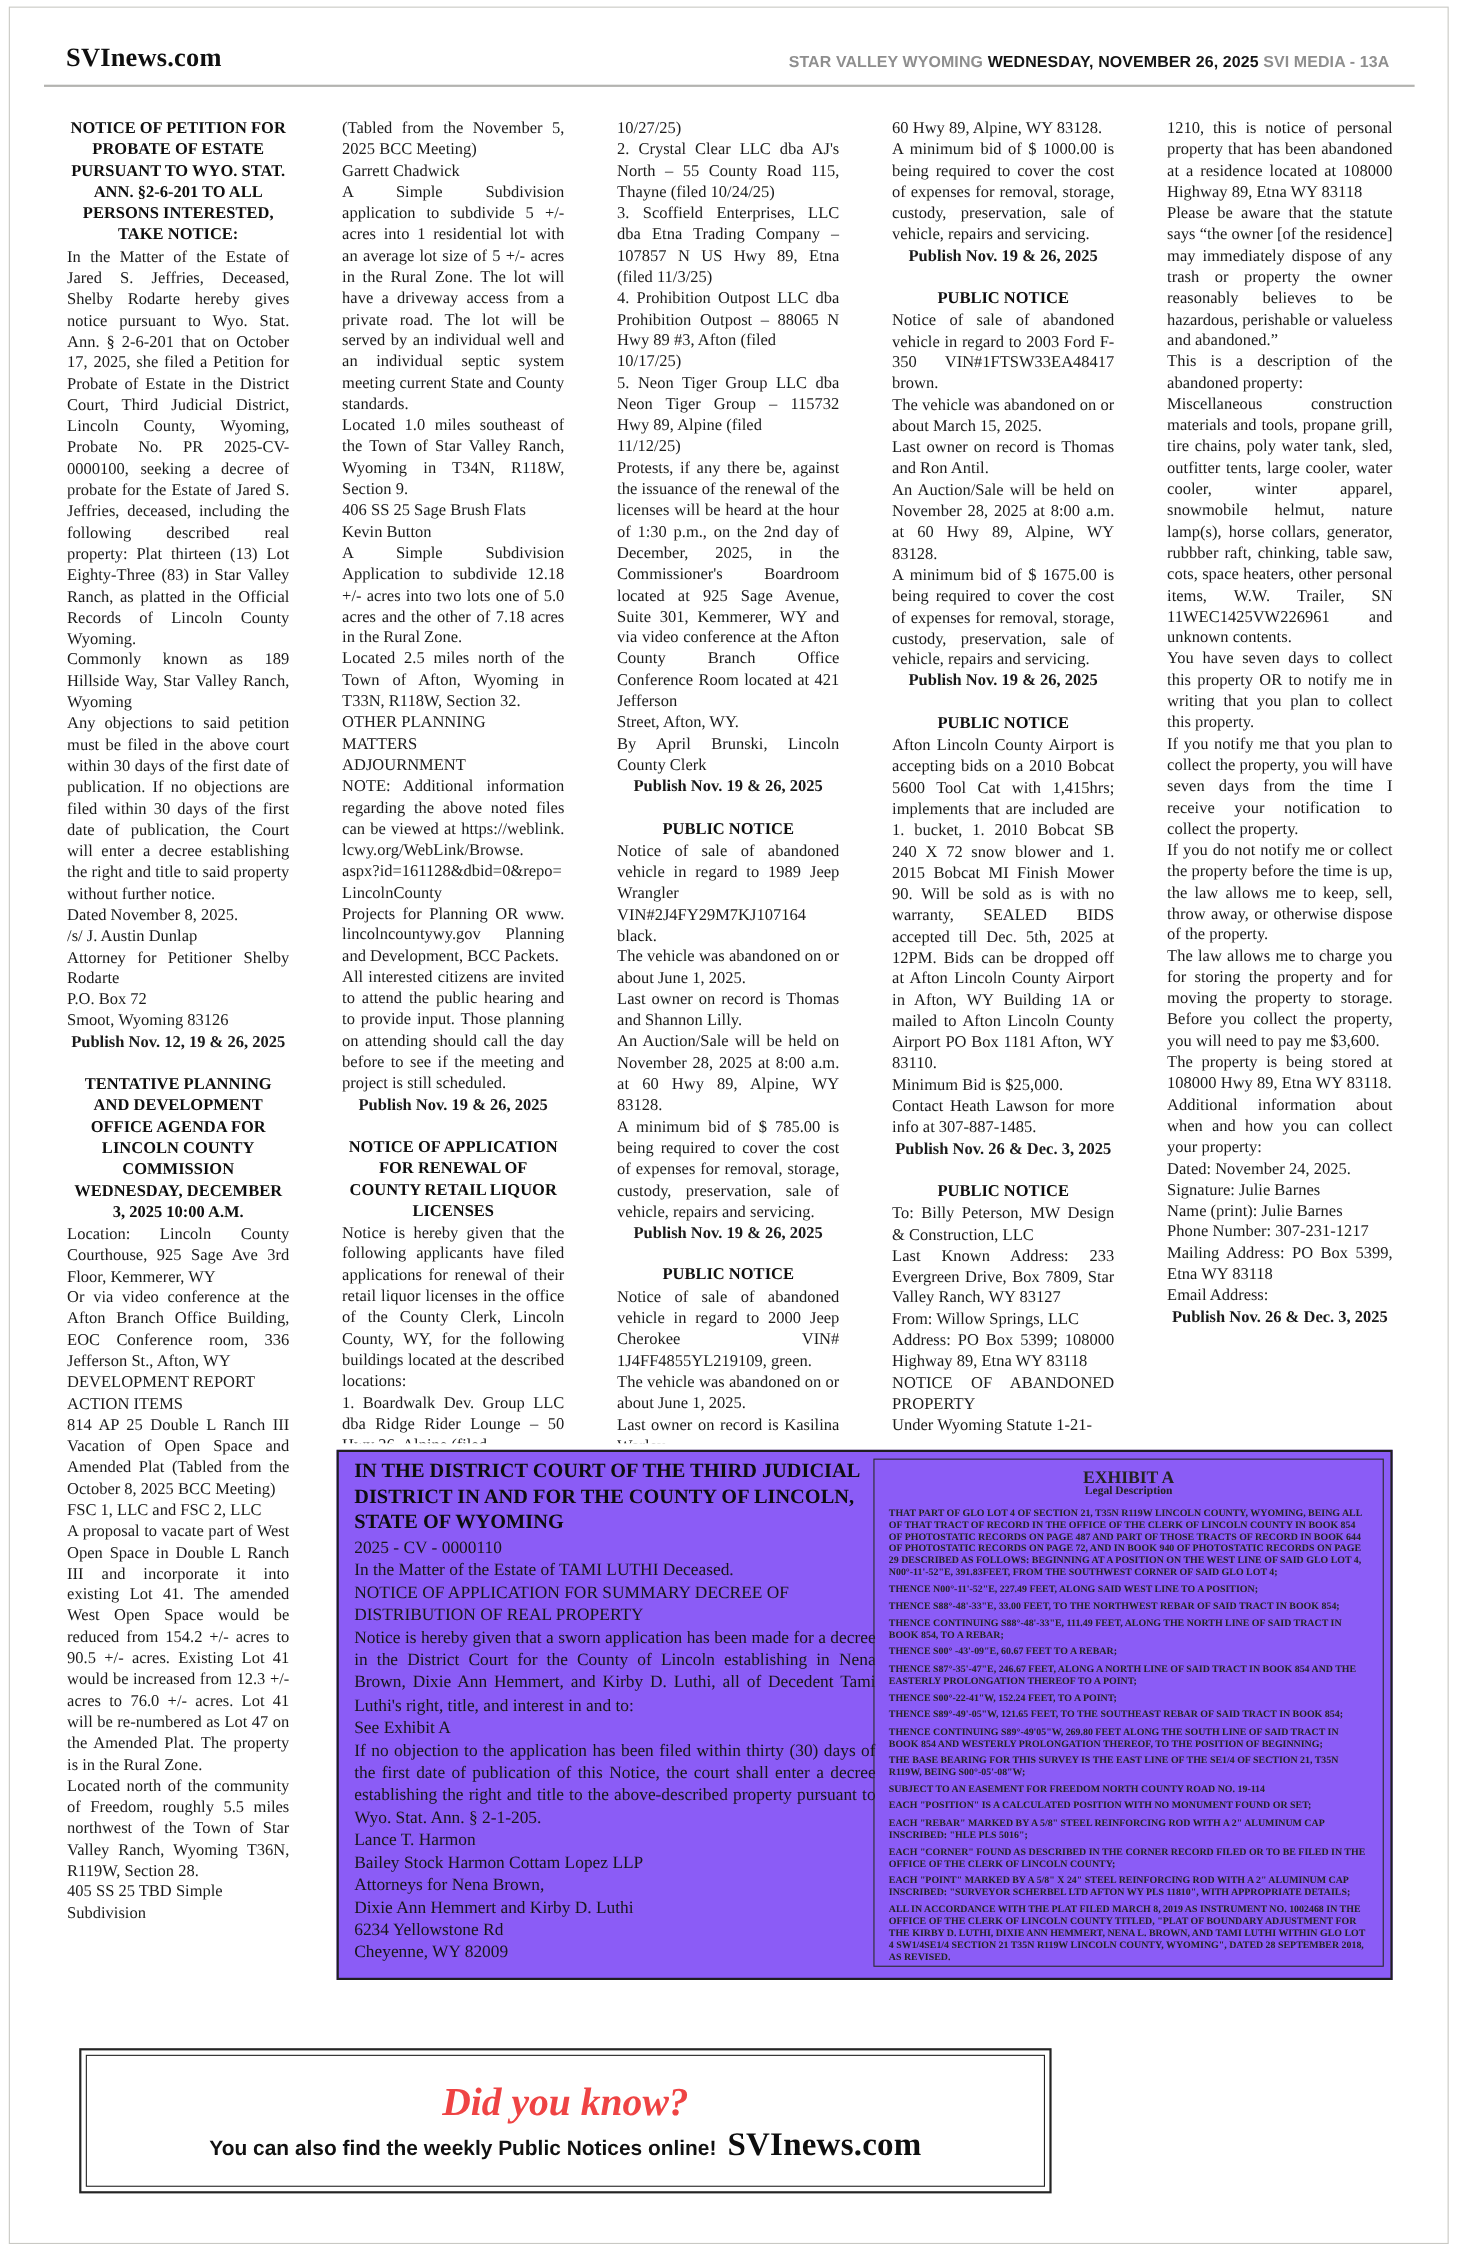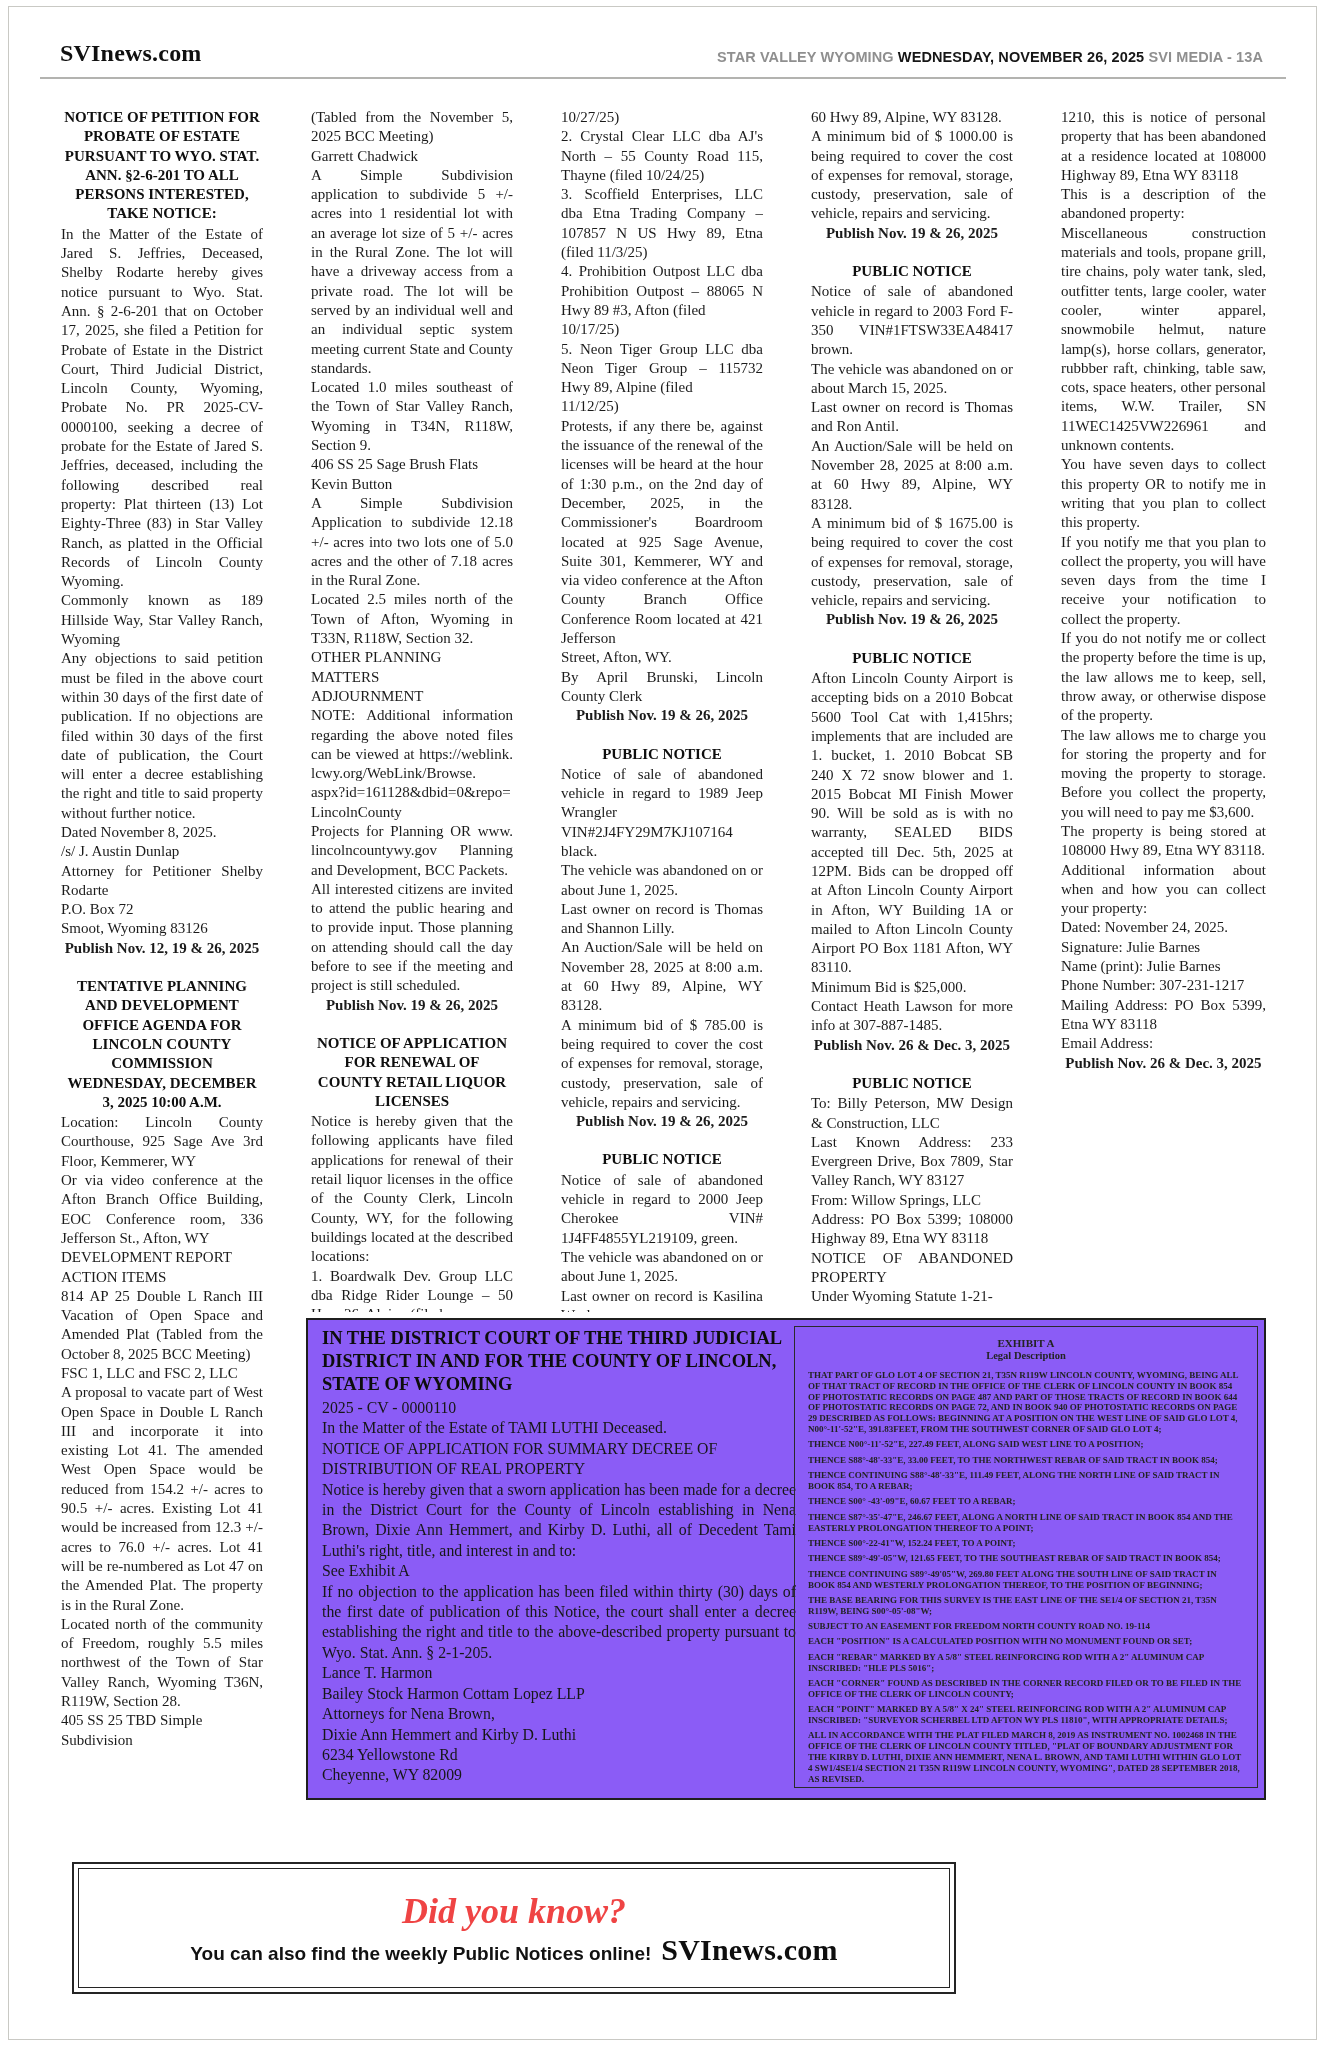--- a/index.html
+++ b/index.html
@@ -32,21 +32,21 @@
   #court-box{position:absolute;left:306px;top:1318px;width:960px;height:482px;border:2px solid #1f1f1f;background:#8b5cf6;box-sizing:border-box;}
   #court-left{position:absolute;left:14px;top:7px;width:474px;height:462px;overflow:hidden;
               font-size:15.8px;line-height:20.4px;color:#171717;}
   .ct-title{font-weight:700;font-size:18.5px;line-height:23px;margin:0 0 2px 0;color:#0d0d0d;text-align:left;}
   #court-left .blk-p{text-align:justify;}
   #court-left .blk-l{text-align:left;}
 
   #exhibit-box{position:absolute;right:6px;top:6px;width:436px;height:440px;border:1.5px solid #2b2b2b;
                padding:10px 13px;overflow:hidden;
                font-family:"Liberation Serif",serif;font-weight:700;font-size:9px;line-height:10.8px;color:#232323;}
-  .ex-title{text-align:center;font-size:11px;line-height:13px;margin:0;}
+  .ex-title{text-align:center;font-size:16px;line-height:13px;margin:0;}
   .ex-sub{text-align:center;font-size:10.5px;line-height:12px;margin:0 0 8px 0;}
   .ex-p{margin:0 0 4.6px 0;text-align:left;overflow-wrap:anywhere;}
 
   
   #banner{position:absolute;left:72px;top:1862px;width:884px;height:132px;border:2.5px solid #242424;box-sizing:border-box;background:#fff;}
   #banner-inner{position:absolute;inset:4px;border:1.5px solid #242424;display:flex;flex-direction:column;
                 align-items:center;justify-content:center;gap:5px;}
   .banner-headline{font:italic 700 36px/38px "Liberation Serif",serif;color:#ef4444;}
   .banner-row{display:flex;align-items:baseline;gap:10px;white-space:nowrap;}
   .banner-sub{font:700 19px/22px "Liberation Sans",sans-serif;color:#111;}
@@ -150,20 +150,21 @@
       <div class="blk-h">PUBLIC NOTICE</div>
       <div class="blk-p">To: Billy Peterson, MW Design &amp; Construction, LLC</div>
       <div class="blk-p">Last Known Address: 233 Evergreen Drive, Box 7809, Star Valley Ranch, WY 83127</div>
       <div class="blk-l">From: Willow Springs, LLC</div>
       <div class="blk-p">Address: PO Box 5399; 108000 Highway 89, Etna WY 83118</div>
       <div class="blk-p">NOTICE OF ABANDONED PROPERTY</div>
       <div class="blk-l">Under Wyoming Statute 1-21-</div>
     </div>
   <div id="col5" class="col">
       <div class="blk-p">1210, this is notice of personal property that has been abandoned at a residence located at 108000 Highway 89, Etna WY 83118</div>
+      <div class="blk-p">Please be aware that the statute says “the owner [of the residence] may immediately dispose of any trash or property the owner reasonably believes to be hazardous, perishable or valueless and abandoned.”</div>
       <div class="blk-p">This is a description of the abandoned property:</div>
       <div class="blk-p">Miscellaneous construction materials and tools, propane grill, tire chains, poly water tank, sled, outfitter tents, large cooler, water cooler, winter apparel, snowmobile helmut, nature lamp(s), horse collars, generator, rubbber raft, chinking, table saw, cots, space heaters, other personal items, W.W. Trailer, SN 11WEC1425VW226961 and unknown contents.</div>
       <div class="blk-p">You have seven days to collect this property OR to notify me in writing that you plan to collect this property.</div>
       <div class="blk-p">If you notify me that you plan to collect the property, you will have seven days from the time I receive your notification to collect the property.</div>
       <div class="blk-p">If you do not notify me or collect the property before the time is up, the law allows me to keep, sell, throw away, or otherwise dispose of the property.</div>
       <div class="blk-p">The law allows me to charge you for storing the property and for moving the property to storage. Before you collect the property, you will need to pay me $3,600.</div>
       <div class="blk-p">The property is being stored at 108000 Hwy 89, Etna WY 83118.</div>
       <div class="blk-p">Additional information about when and how you can collect your property:</div>
       <div class="blk-p">Dated: November 24, 2025.</div>
       <div class="blk-l">Signature: Julie Barnes</div>

